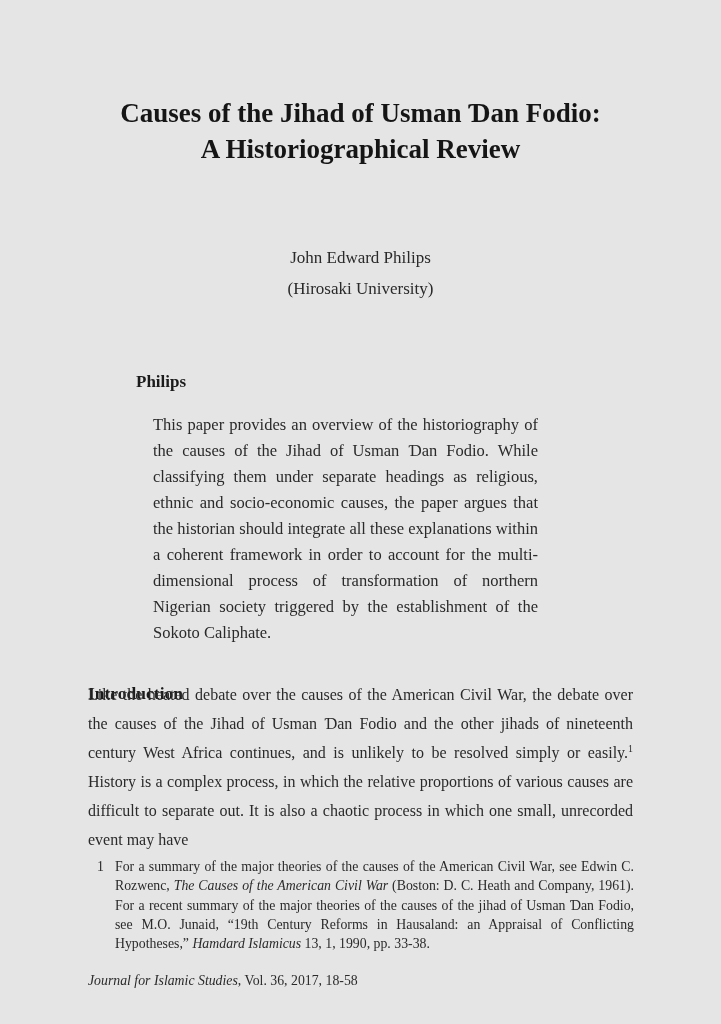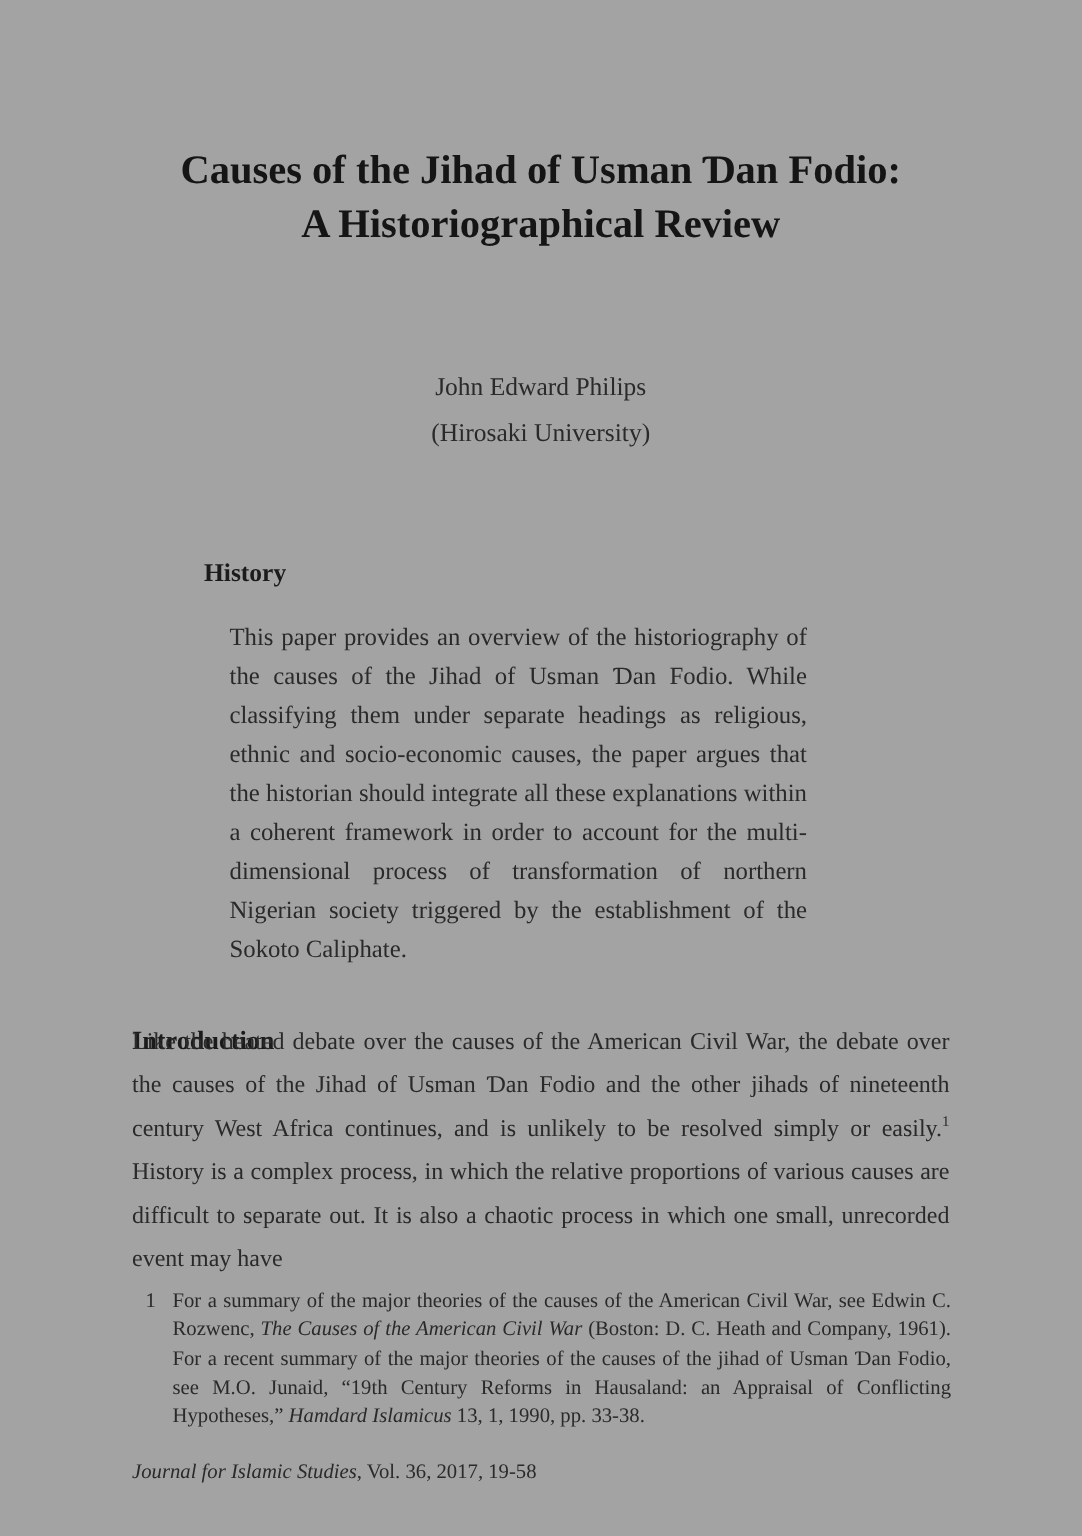--- a/index.html
+++ b/index.html
@@ -1,19 +1,19 @@
 <!DOCTYPE html>
 <html><head>
 <meta charset="utf-8">
 <style>
   html,body{margin:0;padding:0;background:#ffffff;}
   .page{
     position:relative;
     width:721px;height:1024px;
-    background:#a3a3a3;
+    background:#e5e5e5;
     font-family:"Liberation Serif","DejaVu Serif",serif;
     color:#242424;
     overflow:hidden;
   }
   .title-block{
     position:absolute;top:95px;left:0;width:721px;
     text-align:center;
     font-weight:700;
     font-size:27px;line-height:36px;
     color:#151515;
@@ -66,28 +66,28 @@
     <div>Causes of the Jihad of Usman Ɗan Fodio:</div>
     <div>A Historiographical Review</div>
   </div>
 
   <div class="byline-block">
     <div>John Edward Philips</div>
     <div>(Hirosaki University)</div>
   </div>
 
   <div class="abstract-block">
-    <div class="abstract-heading">History</div>
+    <div class="abstract-heading">Philips</div>
     <p class="abstract-body">This paper provides an overview of the historiography of the causes of the Jihad of Usman Ɗan Fodio. While classifying them under separate headings as religious, ethnic and socio-economic causes, the paper argues that the historian should integrate all these explanations within a coherent framework in order to account for the multi-dimensional process of transformation of northern Nigerian society triggered by the establishment of the Sokoto Caliphate.</p>
   </div>
 
   <div class="intro-heading">Introduction</div>
 
   <div class="intro-para"><span>Like the heated debate over the causes of the American Civil War, the debate over the causes of the Jihad of Usman Ɗan Fodio and the other jihads of nineteenth century West Africa continues, and is unlikely to be resolved simply or easily.</span><sup>1</sup><span> History is a complex process, in which the relative proportions of various causes are difficult to separate out. It is also a chaotic process in which one small, unrecorded event may have</span></div>
 
   <div class="footnote">
     <div class="fn-num">1</div>
     <div class="fn-body"><span>For a summary of the major theories of the causes of the American Civil War, see Edwin C. Rozwenc, </span><span class="it">The Causes of the American Civil War</span><span> (Boston: D. C. Heath and Company, 1961). For a recent summary of the major theories of the causes of the jihad of Usman Ɗan Fodio, see M.O. Junaid, “19th Century Reforms in Hausaland: an Appraisal of Conflicting Hypotheses,” </span><span class="it">Hamdard Islamicus</span><span> 13, 1, 1990, pp. 33-38.</span></div>
   </div>
 
-  <div class="page-footer"><span class="it">Journal for Islamic Studies</span><span>, Vol. 36, 2017, 19-58</span></div>
+  <div class="page-footer"><span class="it">Journal for Islamic Studies</span><span>, Vol. 36, 2017, 18-58</span></div>
 
 </div>
 
 </body></html>

